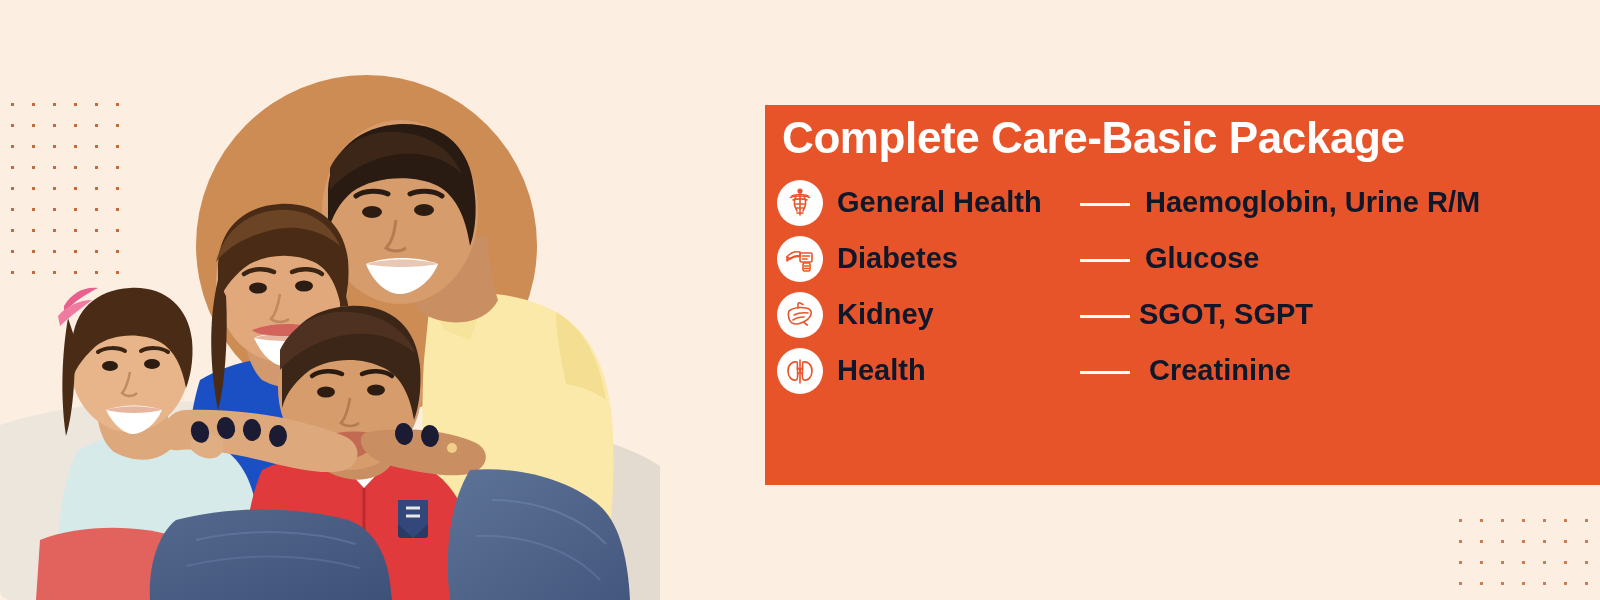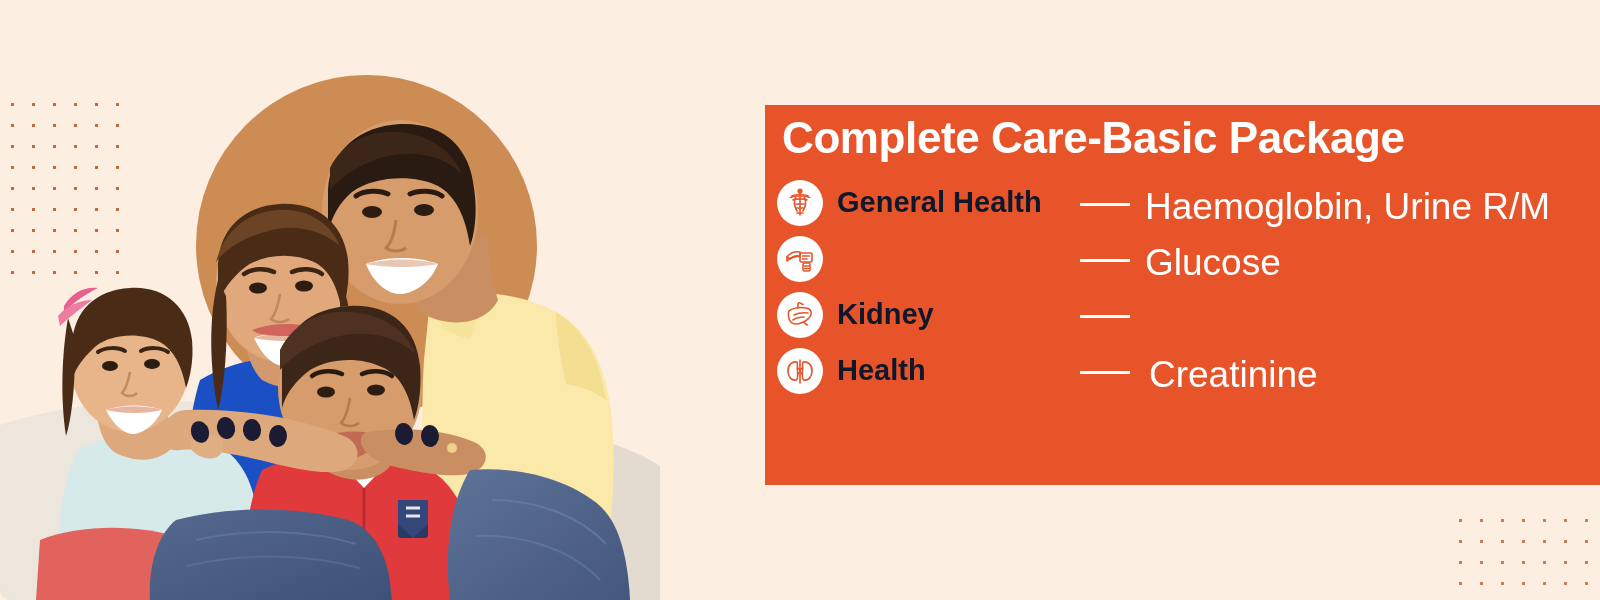--- a/index.html
+++ b/index.html
@@ -126,23 +126,23 @@
   .row-dash {
     position: absolute;
     top: 26px;
     width: 50px;
     height: 3px;
     background: #FFFFFF;
   }
   .row-test {
     position: absolute;
     top: 9px;
-    font-size: 37px;
-    font-weight: normal;
-    color: #ffffff;
+    font-size: 29px;
+    font-weight: bold;
+    color: #0f172a;
     white-space: nowrap;
   }
 </style>
 </head>
 <body>
 
 <div class="banner">
 
   <div class="dots dots-left"></div>
   <div class="dots dots-right"></div>
@@ -298,39 +298,41 @@
               <path d="M3 14 L3 18 C6 14.5 10 13 16 13.5"></path>
               <rect x="16" y="10" width="12" height="9" rx="1.4"></rect>
               <line x1="18.5" y1="13" x2="25.5" y2="13"></line>
               <line x1="18.5" y1="16" x2="23" y2="16"></line>
               <rect x="19" y="20" width="7" height="8" rx="1.4"></rect>
               <line x1="20.5" y1="23" x2="24.5" y2="23"></line>
               <line x1="20.5" y1="25.5" x2="24.5" y2="25.5"></line>
             </g>
           </svg>
         </div>
+        <div class="row-label">Diabetes</div>
         <div class="row-dash" style="left:303px"></div>
         <div class="row-test" style="left:368px">Glucose</div>
       </div>
 
 
       <div class="row">
         <div class="row-icon">
           <svg width="32" height="32" viewBox="0 0 32 32">
             <g stroke="#E8542A" stroke-width="1.6" fill="none" stroke-linejoin="round" stroke-linecap="round">
               <path d="M5 12 C9 9 16 8 22 9 C26 9.6 28 12 27 15.5 C26 19 22 22 17 24 C12 26 7 25 5.5 21 C4.4 18 4 14.5 5 12 Z"></path>
               <path d="M14 9 L14 5 C14 4 15 3.5 16 4 L19 5.5"></path>
               <path d="M10 16 C14 14 19 13.5 24 14"></path>
               <path d="M9 21 C12 19 16 18 20 18"></path>
               <path d="M20 23 C21 24.5 22 25.5 23.5 26"></path>
             </g>
           </svg>
         </div>
         <div class="row-label">Kidney</div>
         <div class="row-dash" style="left:303px"></div>
+        <div class="row-test" style="left:362px">SGOT, SGPT</div>
       </div>
 
       <div class="row">
         <div class="row-icon">
           <svg width="32" height="32" viewBox="0 0 32 32">
             <g stroke="#E8542A" stroke-width="1.6" fill="none" stroke-linejoin="round" stroke-linecap="round">
               <path d="M13 7 C8 6 4 10 4 16 C4 22 8 26 12 25 C14 24.4 14 21 13.5 16 C13 11 14 8.5 13 7 Z"></path>
               <path d="M19 7 C24 6 28 10 28 16 C28 22 24 26 20 25 C18 24.4 18 21 18.5 16 C19 11 18 8.5 19 7 Z"></path>
               <line x1="16" y1="5" x2="16" y2="28"></line>
               <path d="M13.5 13 C14.8 13.6 15.4 14.4 16 15"></path>

